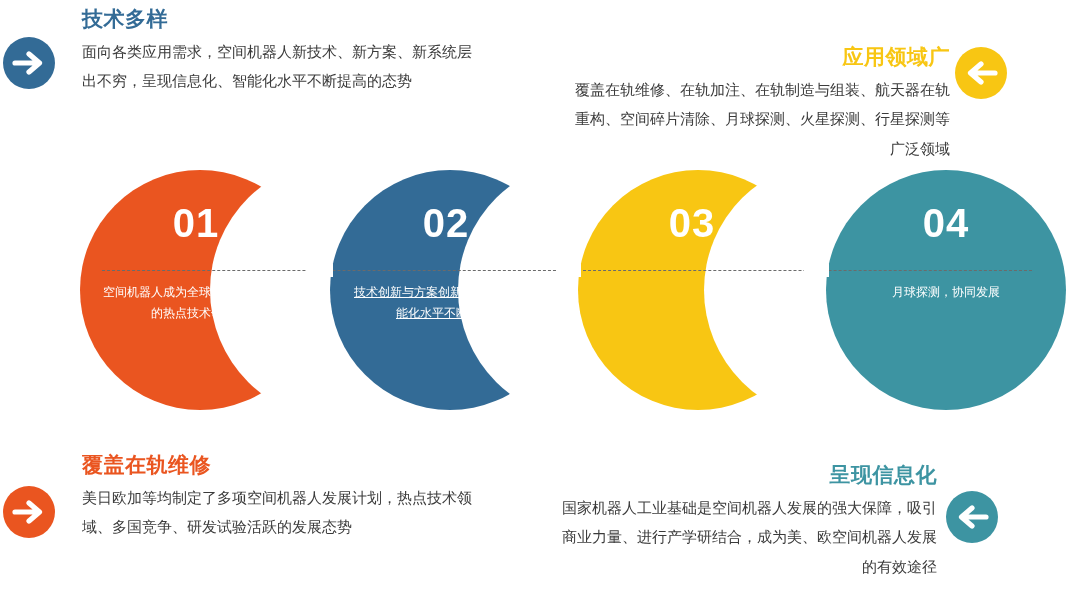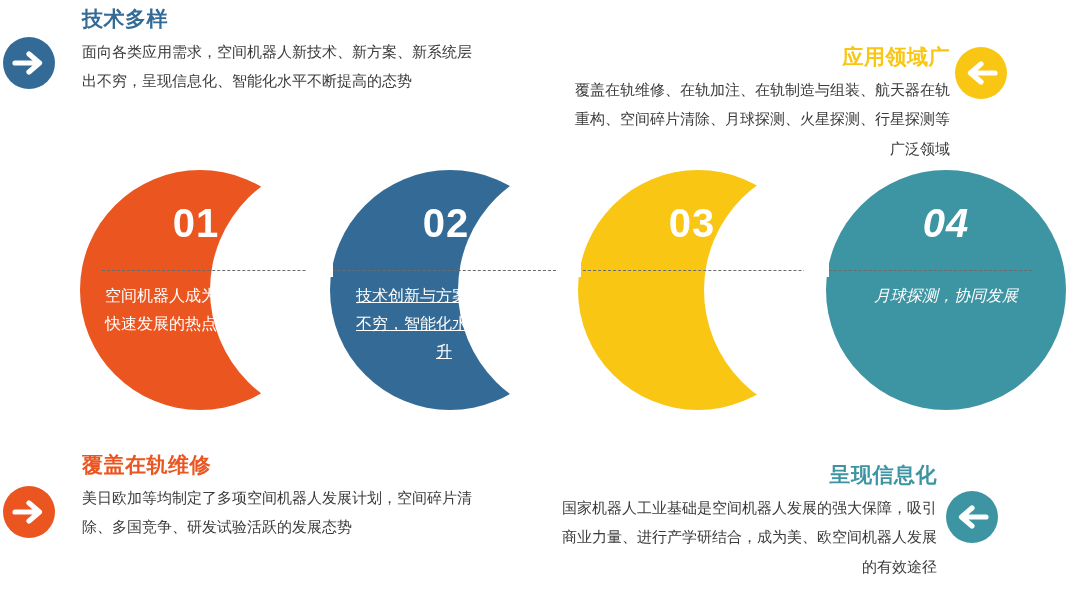--- a/index.html
+++ b/index.html
@@ -106,35 +106,35 @@
     left: 0;
     right: 0;
     text-align: center;
   }
   .step-text {
     position: absolute;
     top: 112px;
     left: 22px;
     right: 22px;
     text-align: center;
-    font-size: 16px;
+    font-size: 12px;
     line-height: 1.75;
   }
   
   #circle-1 .step-number { transform: translateX(-4px); }
   #circle-1 .step-text   { right: 36px; }
   #circle-2 .step-number { transform: translateX(-4px); }
   #circle-2 .step-text   { right: 34px; text-decoration: underline; }
   #circle-3 .step-number { transform: translateX(-6px); }
   #circle-3 .step-text   { right: 40px; }
 
   #circle-1 { left: 80px;  z-index: 4; }
   #circle-2 { left: 330px; z-index: 3; }
   #circle-3 { left: 578px; z-index: 2; }
-  #circle-4 { left: 826px; z-index: 1; font-style: italic; }
+  #circle-4 { left: 826px; z-index: 1; }
 
   
   #dash-line {
     position: absolute;
     left: 102px;
     top: 100px;
     width: 930px;
     height: 0;
     border-top: 1px dashed #6b6b6b;
     z-index: 5;
@@ -175,21 +175,21 @@
   </div>
 
   <div class="arrow-badge" id="arrow-bl">
     <svg viewBox="0 0 52 52" width="52" height="52" aria-hidden="true">
       <circle cx="26" cy="26" r="26" fill="#EA5520"></circle>
       <path d="M12 26 H34 M26 17 L36.5 26 L26 35" fill="none" stroke="#ffffff" stroke-width="5.2" stroke-linecap="round" stroke-linejoin="round"></path>
     </svg>
   </div>
   <div class="block left" id="block-bl">
     <div class="block-heading" style="color:#EA5520">覆盖在轨维修</div>
-    <div class="block-body">美日欧加等均制定了多项空间机器人发展计划，空间碎片清除、多国竞争、研发试验活跃的发展态势</div>
+    <div class="block-body">美日欧加等均制定了多项空间机器人发展计划，热点技术领域、多国竞争、研发试验活跃的发展态势</div>
   </div>
 
   <div class="arrow-badge" id="arrow-br">
     <svg viewBox="0 0 52 52" width="52" height="52" aria-hidden="true">
       <circle cx="26" cy="26" r="26" fill="#3D94A2"></circle>
       <path d="M40 26 H18 M26 17 L15.5 26 L26 35" fill="none" stroke="#ffffff" stroke-width="5.2" stroke-linecap="round" stroke-linejoin="round"></path>
     </svg>
   </div>
   <div class="block right" id="block-br">
     <div class="block-heading" style="color:#3D94A2">呈现信息化</div>

